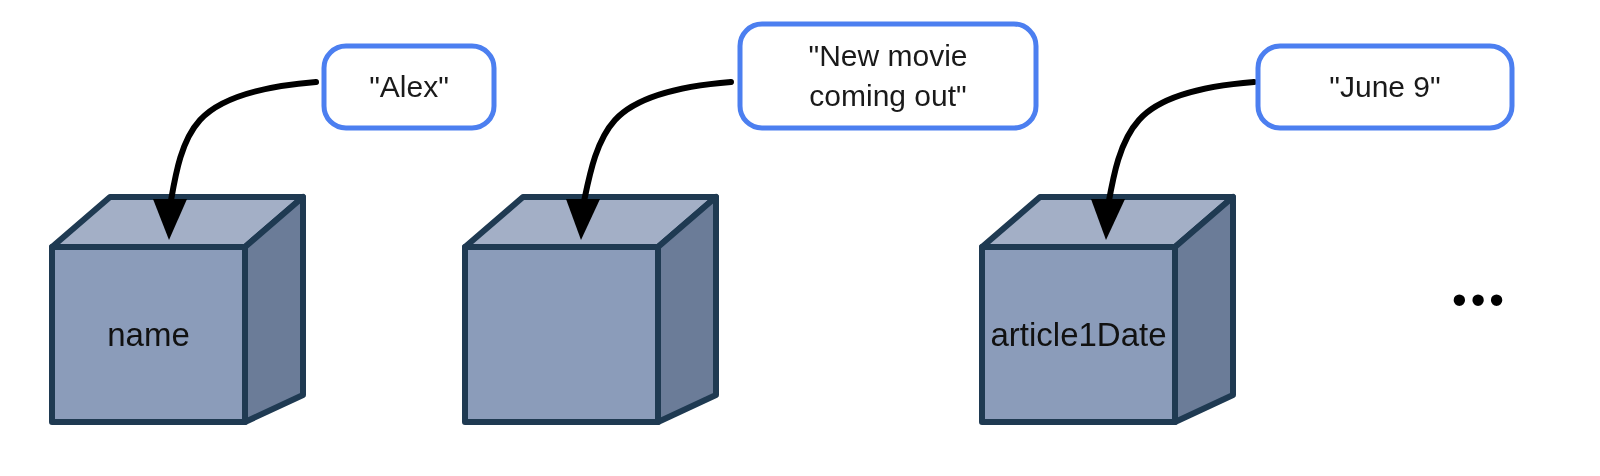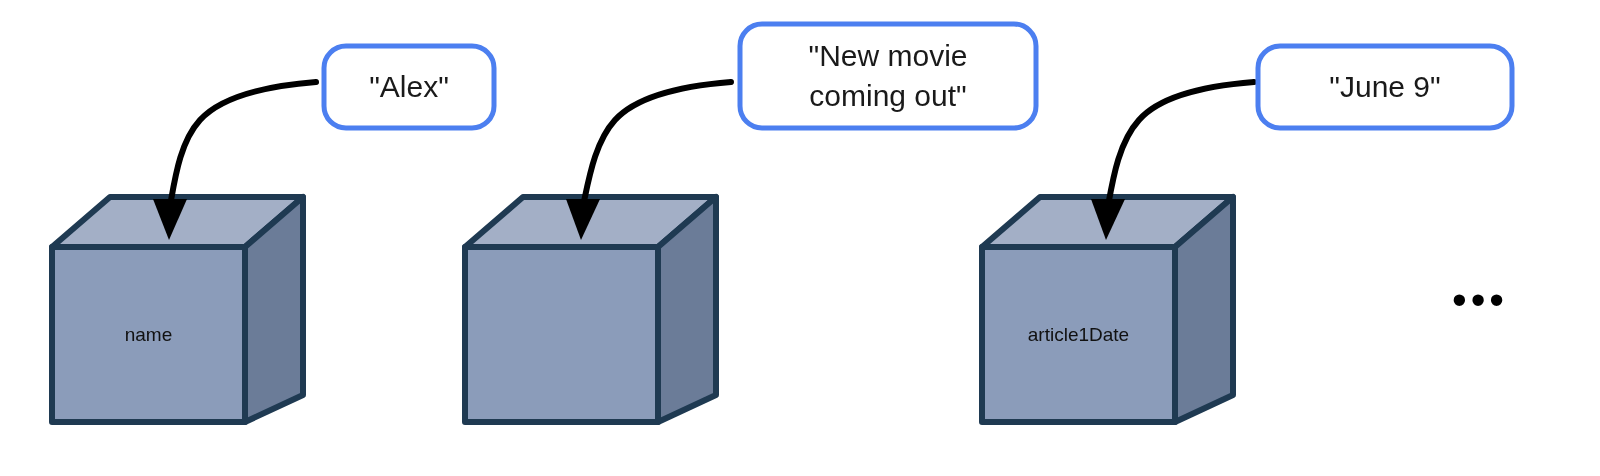--- a/index.html
+++ b/index.html
@@ -36,21 +36,21 @@
     white-space: pre-line;
     pointer-events: none;
   }
   .cube-text {
     position: absolute;
     display: flex;
     align-items: center;
     justify-content: center;
     text-align: center;
     color: #111111;
-    font-size: 19px;
+    font-size: 33px;
     font-family: "Liberation Sans", sans-serif;
     pointer-events: none;
   }
 </style>
 </head>
 <body>
 
 <div id="canvas">
 
   <svg id="scene" viewBox="0 0 1600 476" xmlns="http://www.w3.org/2000/svg">

